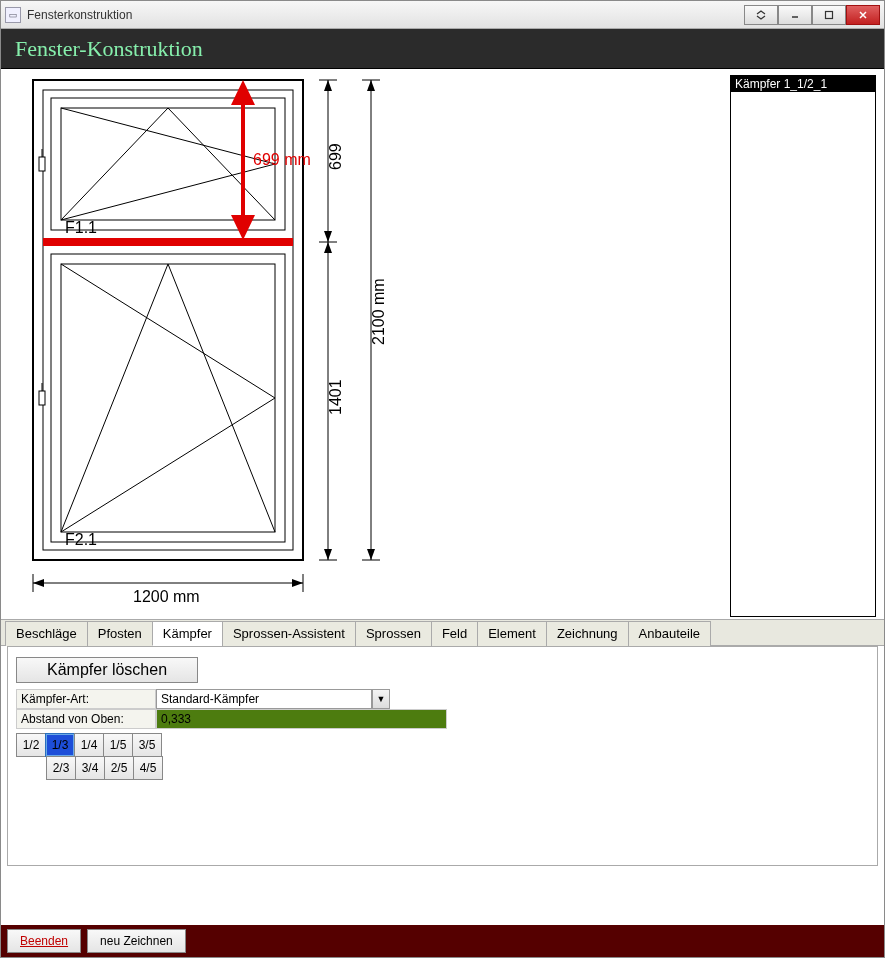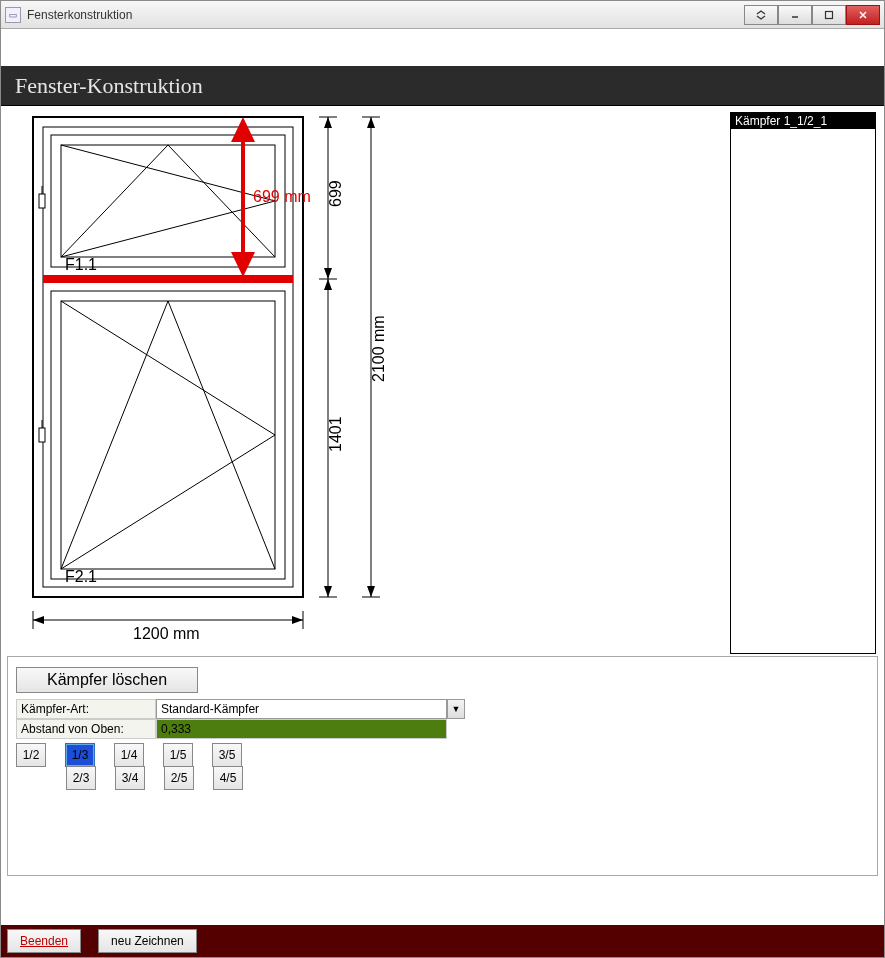--- a/index.html
+++ b/index.html
@@ -8,49 +8,49 @@
 .outer-window { width: 885px; height: 958px; background: #fff; border: 1px solid #8a8a8a; display: flex; flex-direction: column; }
 
 .titlebar { height: 28px; background: linear-gradient(#f7f7f7, #e2e2e2); display: flex; align-items: center; padding: 0 4px; border-bottom: 1px solid #aaa; }
 .titlebar .app-icon { width: 16px; height: 16px; background: #f0f0ff; border: 1px solid #99a; margin-right: 6px; display:flex; align-items:center; justify-content:center; font-size:9px; color:#556;}
 .titlebar .title { font-size: 12px; color: #333; flex: 1; }
 .titlebar .win-btns { display: flex; gap: 0; }
 .titlebar .win-btn { width: 34px; height: 20px; border: 1px solid #888; background: linear-gradient(#fafafa,#ddd); display:flex; align-items:center; justify-content:center; font-size:11px; cursor:pointer;}
 .titlebar .win-btn.close { background: linear-gradient(#e06060,#c22020); color:#fff; border-color:#a01010;}
 .titlebar .win-btn svg { width:10px; height:10px; }
 
-.header-bar { height: 40px; background: #2b2b2b; color:#e5e5e5; display:flex; align-items:center; padding:0 14px; font-family: Georgia, serif; font-size: 22px; border-bottom:1px solid #000;margin-top:37px;}
+.header-bar { height: 40px; background: #2b2b2b; color:#86efac; display:flex; align-items:center; padding:0 14px; font-family: Georgia, serif; font-size: 22px; border-bottom:1px solid #000;}
 
 .main-area { flex:1; display:flex; flex-direction:column; background:#fff; }
 
 .upper { flex: 0 0 auto; height: 550px; display:flex; padding: 6px 8px 2px 12px; gap: 8px; }
 .drawing-area { flex:1; position:relative; background:#fff; }
 .side-list { width: 146px; border:1px solid #000; background:#fff; }
 .side-list .sel { background:#000; color:#fff; padding:1px 4px; font-size:12px; }
 
 .tab-strip { display:flex; background:#e8e8df; border-top:1px solid #aaa; border-bottom:1px solid #aaa; padding-left:4px; font-size:13px; }
 .tab { padding:4px 10px; border:1px solid #aaa; border-bottom:none; background:#eaeae0; margin-right:-1px; cursor:pointer; position:relative; top:1px;}
 .tab.active { background:#fff; border-bottom:1px solid #fff;  }
 
 .tab-body { background:#fff; padding:10px 8px; border:1px solid #aaa; margin:0 6px; height: 220px;}
 .del-btn { padding:3px 30px; background: linear-gradient(#f8f8f8,#e5e5e5); border:1px solid #888; font-size:16px; cursor:pointer; margin-bottom:6px;}
 .form-row { display:flex; align-items:center; font-size:12px; margin-bottom:0px;}
 .form-row label { width:140px; border:1px solid #ccc; padding:2px 4px; background:#f4f4ee; }
 .form-row .val { border:1px solid #ccc; padding:2px 4px; background:#4d7c0f; }
-.combo { display:flex; width:309px;}
+.combo { display:flex; width:234px;}
 .combo .txt { flex:1; border:1px solid #999; padding:2px 4px; background:#fff;}
 .combo .dd { width:18px; border:1px solid #999; background:linear-gradient(#f4f4f4,#ddd); display:flex; align-items:center; justify-content:center; font-size:9px; cursor:pointer;}
 
 .frac-grid { margin-top:4px;}
-.frac-row { display:flex;gap:20px;}
+.frac-row { display:flex;}
 .frac-btn { width:30px; height:24px; border:1px solid #888; background:linear-gradient(#f8f8f8,#e5e5e5); font-size:12px; display:flex; align-items:center; justify-content:center; cursor:pointer; margin-right:-1px; margin-bottom:-1px;}
 .frac-btn.sel { background:#1d4ed8; border:1px solid #2a6fbf; box-shadow: inset 0 0 0 1px #6aa9e7; }
 .frac-spacer { width:30px; height:24px; }
 
-.footer { height: 32px; background:#550000; display:flex; align-items:center; padding:0 6px; gap:17px; margin-top:auto;}
+.footer { height: 32px; background:#550000; display:flex; align-items:center; padding:0 6px; gap:6px; margin-top:auto;}
 .f-btn { padding:4px 12px; background: linear-gradient(#f8f8f8,#e5e5e5); border:1px solid #888; font-size:12px; cursor:pointer;}
 .f-btn.red { color:#c00000; text-decoration: underline; }
 
 
 .drawing-area svg { position:absolute; top:0; left:0; }
 .dim-text { font-size:16px; font-family: Arial, sans-serif; }
 .red { stroke:#e00000; fill:#e00000; }
 </style>
 </head>
 <body>
@@ -150,20 +150,31 @@
           <polygon points="20,508 31,504 31,512" fill="#000"></polygon>
           <polygon points="290,508 279,504 279,512" fill="#000"></polygon>
           <text x="120" y="527" class="dim-text">1200 mm</text>
         </svg>
       </div>
       <div class="side-list">
         <div class="sel">Kämpfer 1_1/2_1</div>
       </div>
     </div>
 
+    <div class="tab-strip" id="tab-strip">
+        <div class="tab">Beschläge</div>
+        <div class="tab">Pfosten</div>
+        <div class="tab active">Kämpfer</div>
+        <div class="tab">Sprossen-Assistent</div>
+        <div class="tab">Sprossen</div>
+        <div class="tab">Feld</div>
+        <div class="tab">Element</div>
+        <div class="tab">Zeichnung</div>
+        <div class="tab">Anbauteile</div>
+      </div>
 
     <div class="tab-body">
       <button class="del-btn">Kämpfer löschen</button>
       <div class="form-row">
         <label>Kämpfer-Art:</label>
         <div class="combo">
           <div class="txt">Standard-Kämpfer</div>
           <div class="dd">▼</div>
         </div>
       </div>

